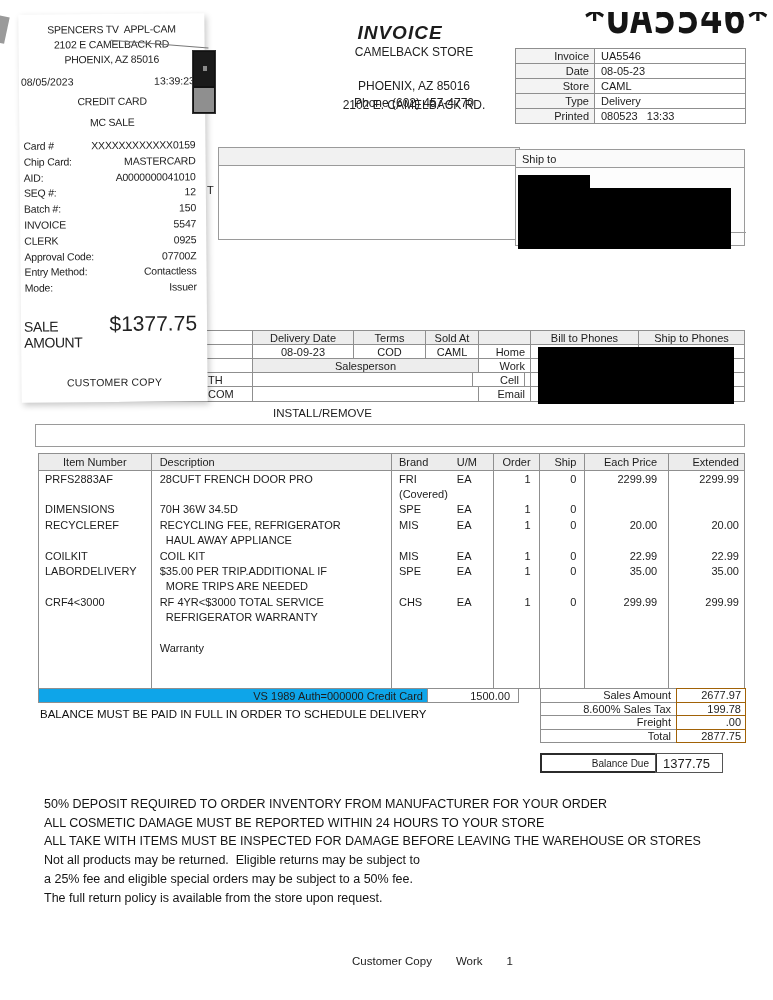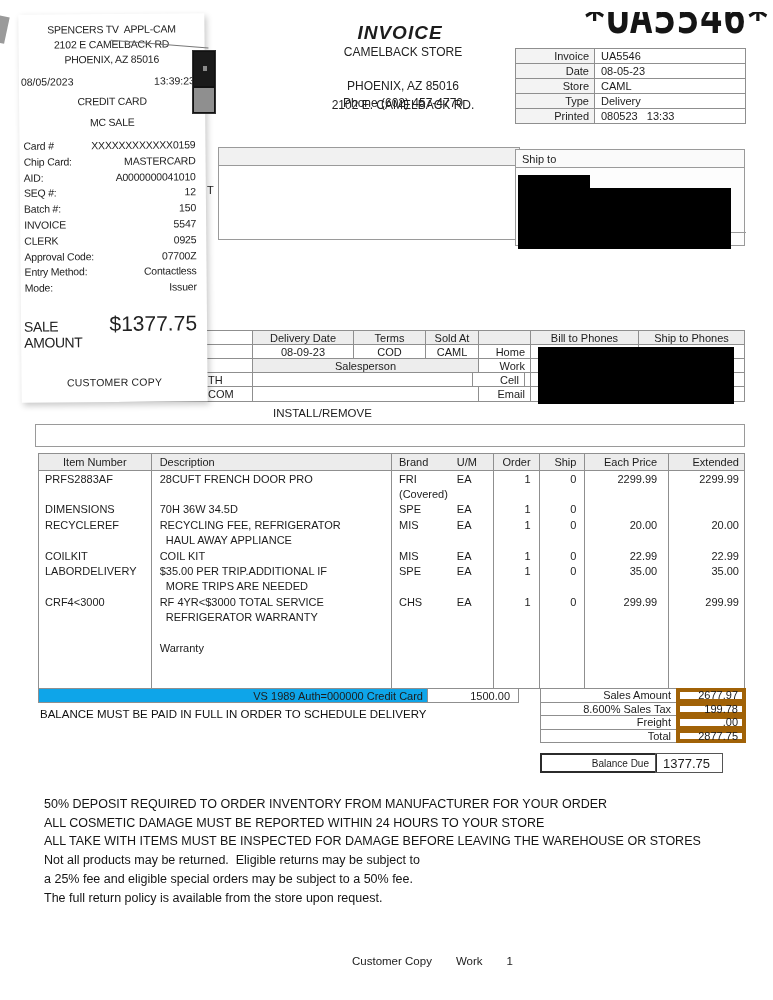--- a/index.html
+++ b/index.html
@@ -8,21 +8,21 @@
   .abs{position:absolute;}
   
   .cell{position:absolute;box-sizing:border-box;border:1px solid #8f8f8f;font-size:11px;
         display:flex;align-items:center;background:#fff;white-space:pre;}
   .cell.hdr{background:#ededed;}
   .cell.ctr{justify-content:center;}
   .cell.rt{justify-content:flex-end;padding-right:5px;}
   
   .inv-title{position:absolute;left:280px;top:22px;width:240px;text-align:center;
              font-size:19px;font-weight:bold;font-style:italic;letter-spacing:1px;}
-  .inv-addr{position:absolute;left:283px;width:240px;text-align:center;font-size:12px;color:#222;}
+  .inv-addr{position:absolute;left:294px;width:240px;text-align:center;font-size:12px;color:#222;}
   
   .barcode-clip{position:absolute;left:583px;top:12px;width:188px;height:36px;overflow:hidden;}
   .barcode-text{font-family:"DejaVu Sans Mono",monospace;font-weight:bold;font-size:44px;
                 line-height:44px;margin-top:-16px;white-space:nowrap;transform:scaleX(.88);
                 transform-origin:left top;color:#151515;}
   
   .info-rows{position:absolute;left:515px;top:48px;width:231px;}
   .info-row{display:flex;height:16px;margin-top:-1px;}
   .info-row:first-child{margin-top:0;}
   .info-label{box-sizing:border-box;width:80px;border:1px solid #8f8f8f;background:#f3f3f3;
@@ -55,21 +55,21 @@
   .pay-band{position:absolute;left:38px;top:688px;display:flex;}
   .pay-text{box-sizing:border-box;width:390px;height:15px;border:1px solid #8f8f8f;background:#0ea5e9;
             font-size:11px;display:flex;align-items:center;justify-content:flex-end;padding-right:4px;}
   .pay-amt{box-sizing:border-box;width:92px;height:15px;margin-left:-1px;border:1px solid #8f8f8f;
            font-size:11px;display:flex;align-items:center;justify-content:flex-end;padding-right:8px;}
   .totals{position:absolute;left:540px;top:688px;}
   .total-row{display:flex;height:14.6px;margin-top:-1px;}
   .total-row:first-child{margin-top:0;}
   .total-label{box-sizing:border-box;width:137px;border:1px solid #8f8f8f;font-size:11px;
                display:flex;align-items:center;justify-content:flex-end;padding-right:5px;background:#fff;}
-  .total-value{box-sizing:border-box;width:70px;margin-left:-1px;border:4px solid #a16207;font-size:11px;
+  .total-value{box-sizing:border-box;width:70px;margin-left:-1px;border:1px solid #a16207;font-size:11px;
                display:flex;align-items:center;justify-content:flex-end;padding-right:4px;background:#fff;}
   .balance-row{position:absolute;left:540px;top:753px;display:flex;}
   .balance-label{box-sizing:border-box;width:117px;height:20px;border:2px solid #2b2b2b;font-size:10px;
                  display:flex;align-items:center;justify-content:flex-end;padding-right:6px;text-align:center;}
   .balance-value{box-sizing:border-box;width:68px;height:20px;margin-left:-2px;border:1px solid #555;
                  border-width:1.5px;font-size:13px;display:flex;align-items:center;justify-content:flex-end;
                  padding-right:12px;}
   .balance-note{position:absolute;left:40px;top:708px;font-size:11.5px;color:#111;}
   
   .footer-lines{position:absolute;left:44px;top:795px;}

